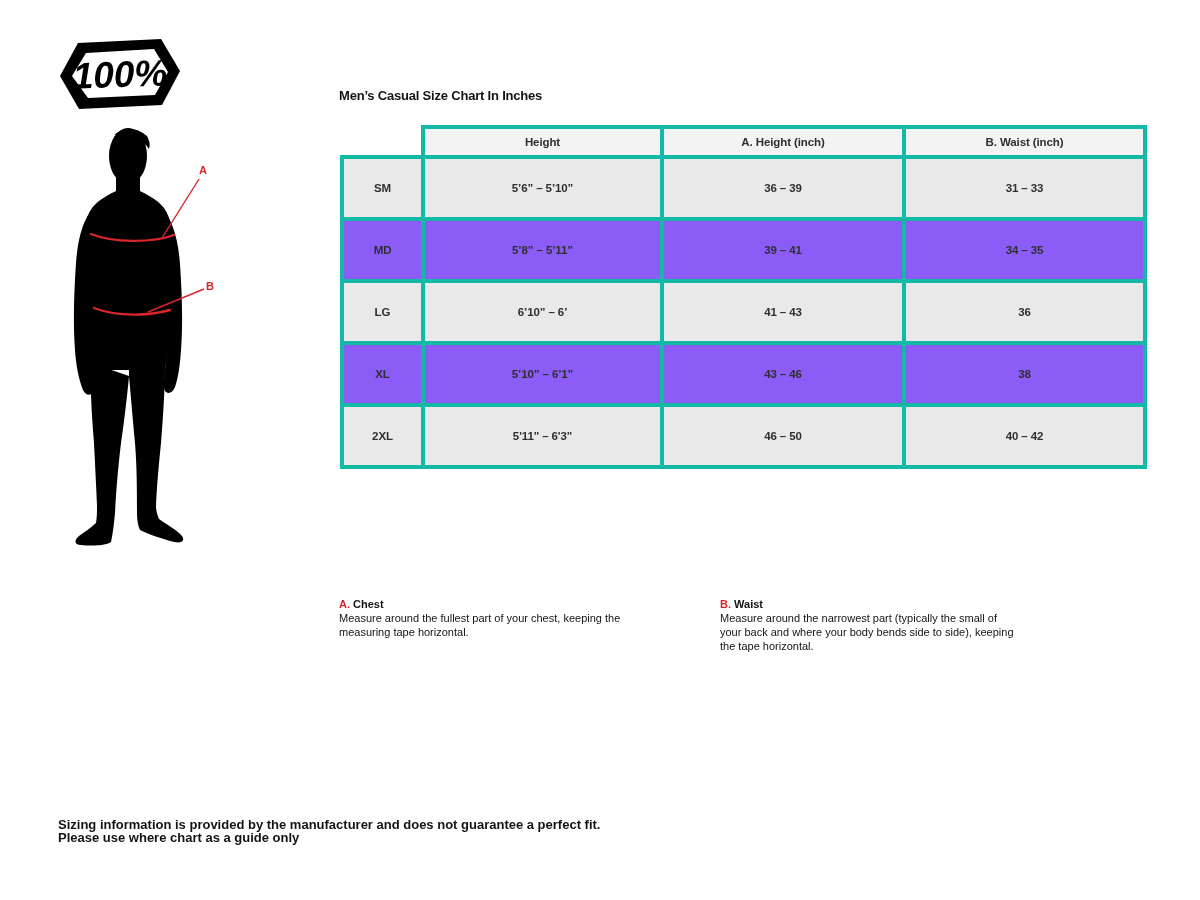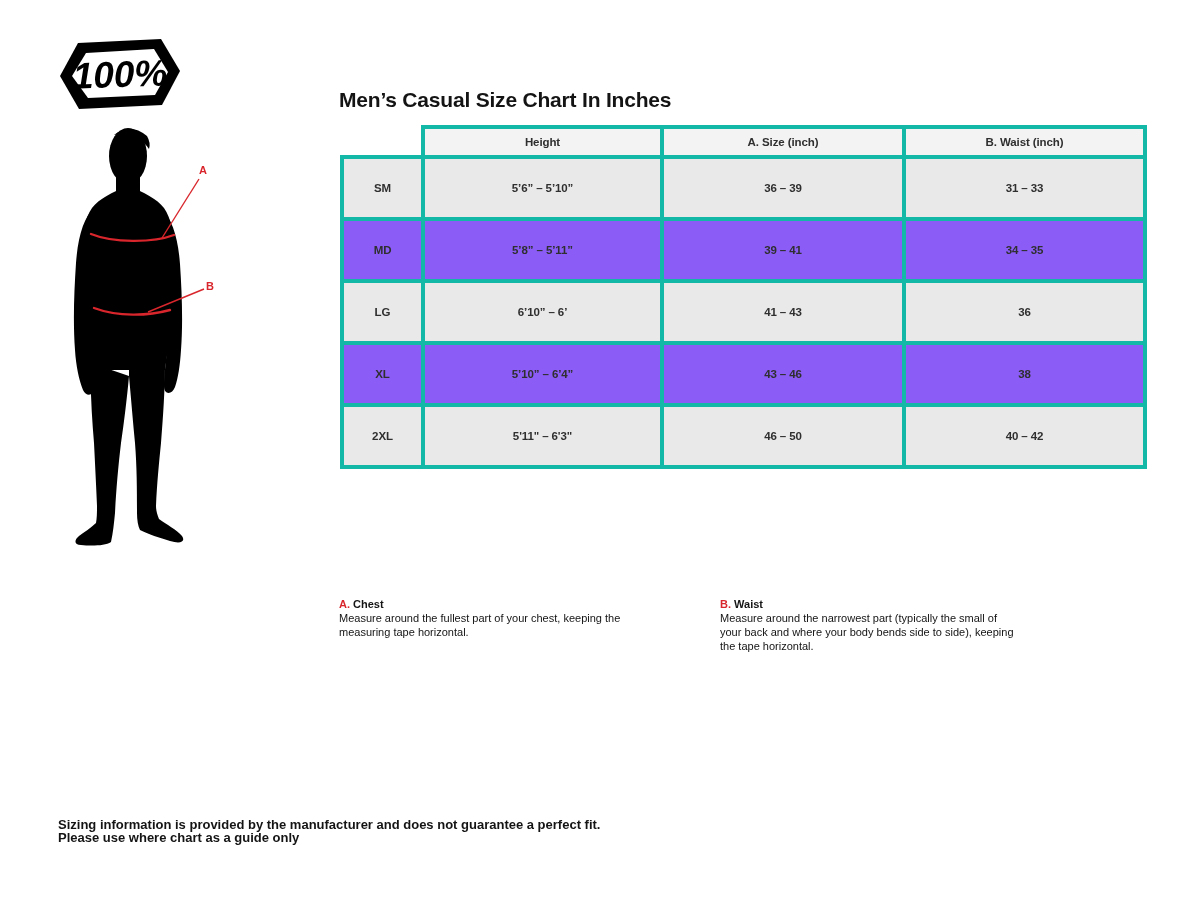--- a/index.html
+++ b/index.html
@@ -11,21 +11,21 @@
 
   
   .logo { position:absolute; left:58px; top:36px; width:124px; height:76px; }
 
   
   .figure { position:absolute; left:58px; top:118px; width:160px; height:430px; }
 
   
   .page-title {
     position:absolute; left:339px; top:88px;
-    font-size:21px; font-weight:700; letter-spacing:-0.2px; color:#141414;
+    font-size:13px; font-weight:700; letter-spacing:-0.2px; color:#141414;
   }
   .howto-title {
     position:absolute; left:339px; top:571px;
     font-size:17.5px; font-weight:700; letter-spacing:-0.2px; color:#141414;
   }
 
   
   .size-table {
     position:absolute; left:340px; top:125px; width:803px;
     border-collapse:collapse; table-layout:fixed;
@@ -104,21 +104,21 @@
     <colgroup>
       <col style="width:81px">
         <col style="width:239px">
         <col style="width:242px">
         <col style="width:241px">
     </colgroup>
     <thead>
       <tr>
         <th class="corner"></th>
         <th>Height</th>
-        <th>A. Size (inch)</th>
+        <th>A. Height (inch)</th>
         <th>B. Waist (inch)</th>
       </tr>
     </thead>
     <tbody>
         <tr>
           <td>SM</td>
           <td>5’6” – 5’10”</td>
           <td>36 – 39</td>
           <td>31 – 33</td>
         </tr>
@@ -129,21 +129,21 @@
           <td>34 – 35</td>
         </tr>
         <tr>
           <td>LG</td>
           <td>6’10” – 6’</td>
           <td>41 – 43</td>
           <td>36</td>
         </tr>
         <tr>
           <td>XL</td>
-          <td>5’10” – 6’4”</td>
+          <td>5’10” – 6’1”</td>
           <td>43 – 46</td>
           <td>38</td>
         </tr>
         <tr>
           <td>2XL</td>
           <td>5'11" – 6'3"</td>
           <td>46 – 50</td>
           <td>40 – 42</td>
         </tr>
       </tbody>

